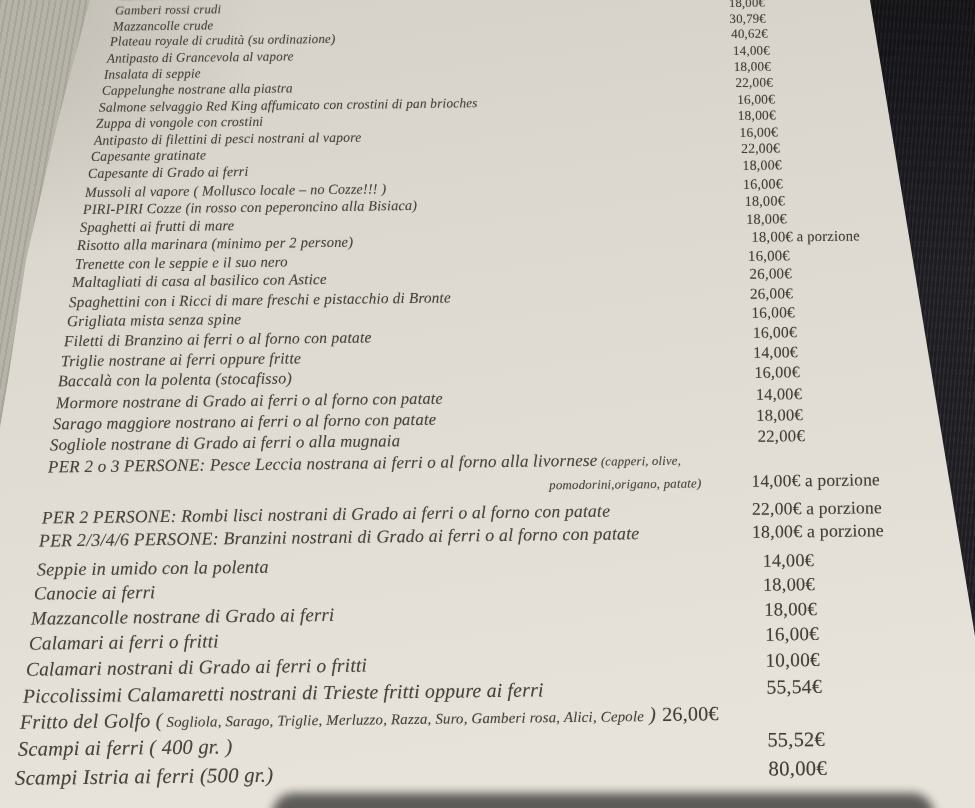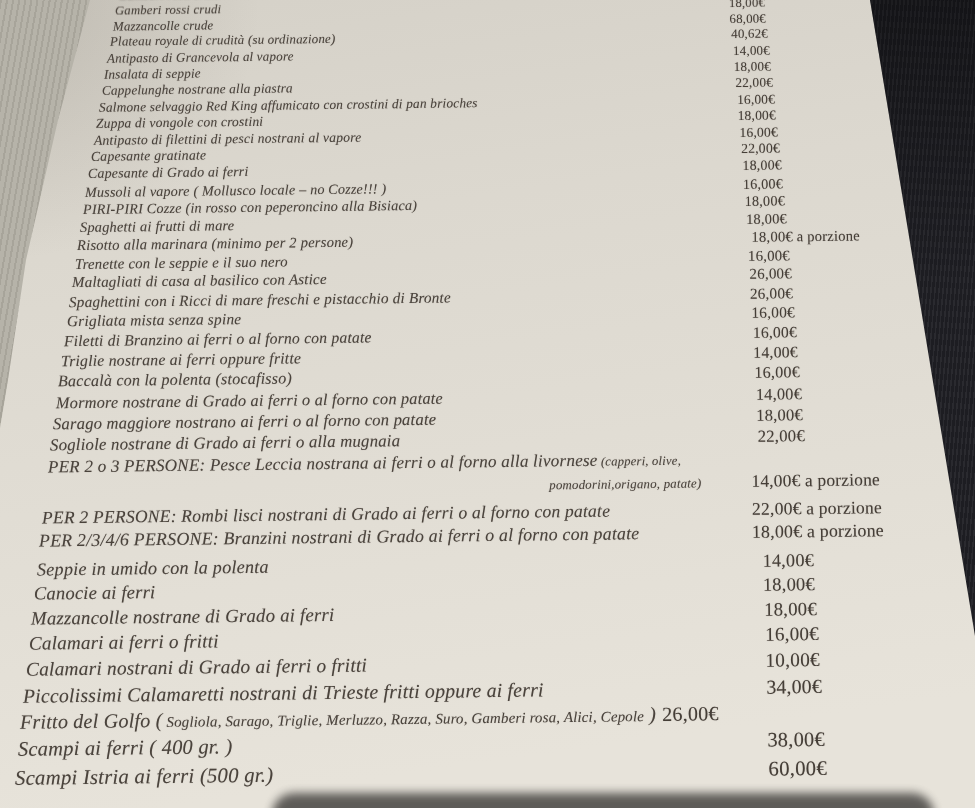--- a/index.html
+++ b/index.html
@@ -72,21 +72,21 @@
   <div id="menu-list">
       <div class="row" style="font-size: 12.6px; height: 15.4px; padding-left: 118px; padding-right: 212px; margin-top: -10px; filter: blur(1.1px); opacity: 0.82;">
         <span class="item">Gamberi rosa crudi</span>
       </div>
       <div class="row" style="font-size: 12.7px; height: 15.5px; padding-left: 115px; padding-right: 210px; filter: blur(0.35px);">
         <span class="item">Gamberi rossi crudi</span>
         <span class="price">18,00€</span>
       </div>
       <div class="row" style="font-size: 12.8px; height: 15.6px; padding-left: 113px; padding-right: 209px;">
         <span class="item">Mazzancolle crude</span>
-        <span class="price">68,00€</span>
+        <span class="price">30,79€</span>
       </div>
       <div class="row" style="font-size: 12.9px; height: 15.8px; padding-left: 110px; padding-right: 207px;">
         <span class="item">Plateau royale di crudità (su ordinazione)</span>
         <span class="price">40,62€</span>
       </div>
       <div class="row" style="font-size: 13px; height: 15.9px; padding-left: 107px; padding-right: 205px;">
         <span class="item">Antipasto di Grancevola al vapore</span>
         <span class="price">14,00€</span>
       </div>
       <div class="row" style="font-size: 13.1px; height: 16.1px; padding-left: 104px; padding-right: 204px;">
@@ -203,29 +203,29 @@
       <div class="row" style="font-size: 19.1px; height: 25.5px; padding-left: 29px; padding-right: 156px;">
         <span class="item">Calamari ai ferri o fritti</span>
         <span class="price">16,00€</span>
       </div>
       <div class="row" style="font-size: 19.4px; height: 26px; padding-left: 26px; padding-right: 155px;">
         <span class="item">Calamari nostrani di Grado ai ferri o fritti</span>
         <span class="price">10,00€</span>
       </div>
       <div class="row" style="font-size: 19.8px; height: 26.5px; padding-left: 23px; padding-right: 153px;">
         <span class="item">Piccolissimi Calamaretti nostrani di Trieste fritti oppure ai ferri</span>
-        <span class="price">34,00€</span>
+        <span class="price">55,54€</span>
       </div>
       <div class="row inline-price" style="font-size: 20.1px; height: 27.1px; padding-left: 20px; padding-right: 55px;">
         <span class="item">Fritto del Golfo (<span class="small"> Sogliola, Sarago, Triglie, Merluzzo, Razza, Suro, Gamberi rosa, Alici, Cepole</span> )</span>
         <span class="price">26,00€</span>
       </div>
       <div class="row" style="font-size: 20.5px; height: 27.6px; padding-left: 18px; padding-right: 150px;">
         <span class="item">Scampi ai ferri ( 400 gr. )</span>
-        <span class="price">38,00€</span>
+        <span class="price">55,52€</span>
       </div>
       <div class="row" style="font-size: 20.8px; height: 28.2px; padding-left: 15px; padding-right: 148px;">
         <span class="item">Scampi Istria ai ferri (500 gr.)</span>
-        <span class="price">60,00€</span>
+        <span class="price">80,00€</span>
       </div>
     </div>
   <div class="bottom-shadow"></div>
 </div>
 
 </body></html>

